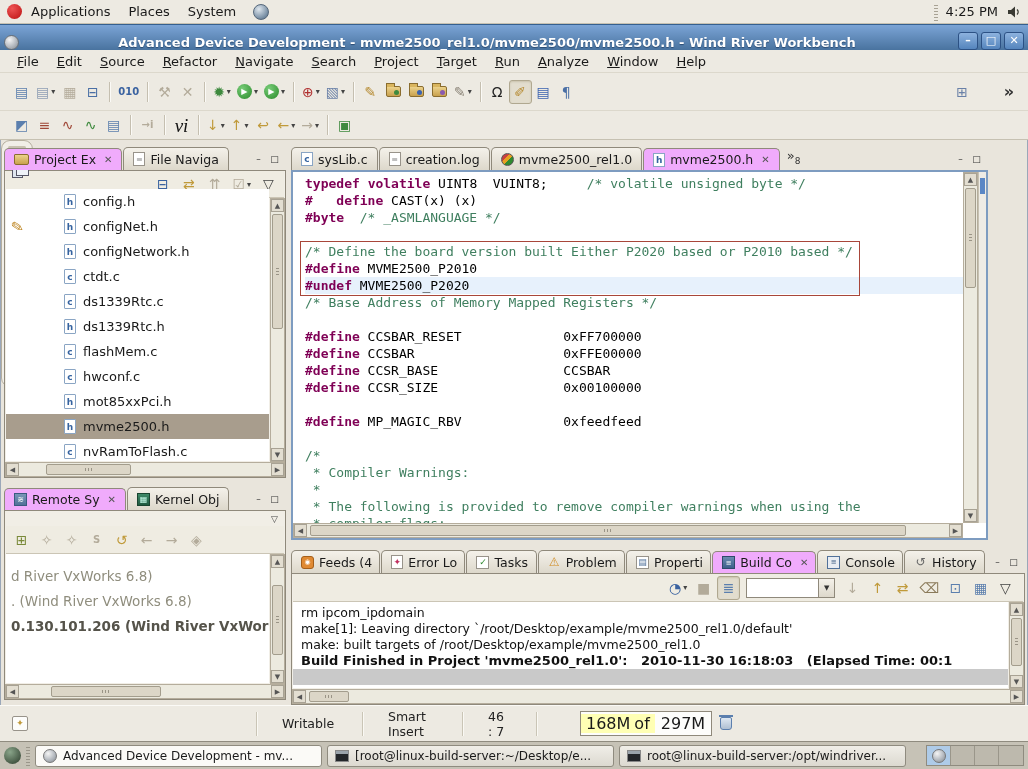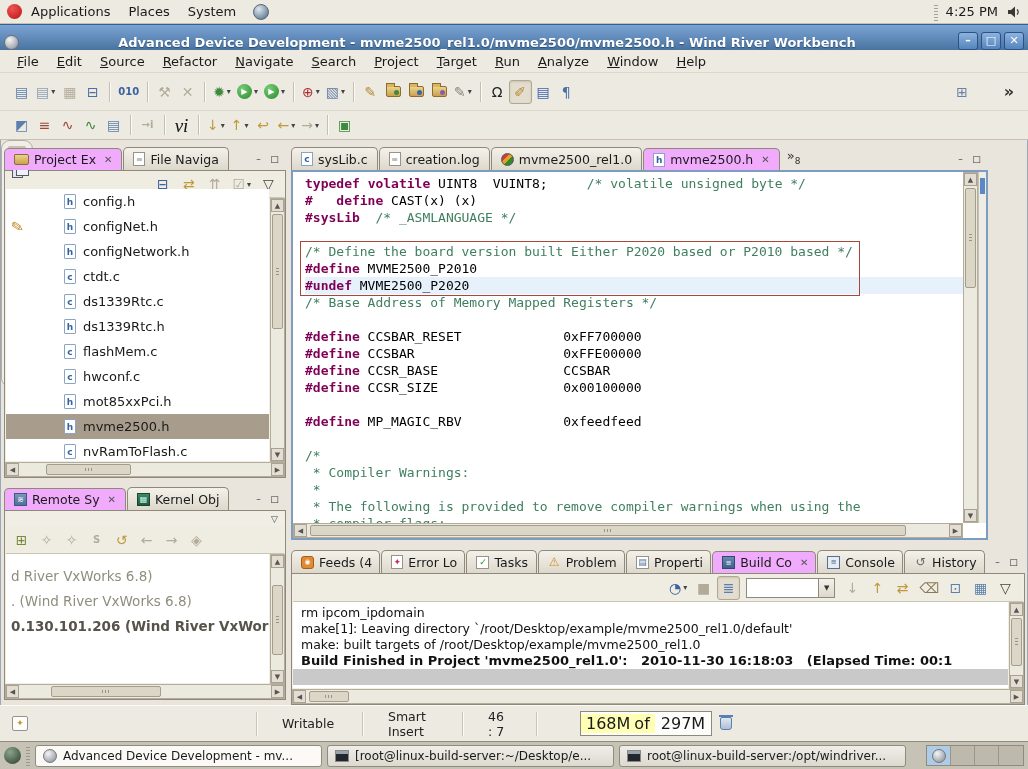--- a/index.html
+++ b/index.html
@@ -556,21 +556,21 @@
           <span class="more-tabs">»<sub>8</sub></span>
           <span class="minmax">
             <span class="mm">–</span>
             <span class="mm">□</span>
           </span>
         </div>
       <div class="vbody">
         <div id="code">
             <div class="code-line"><span class="tok-k">typedef</span><span class="tok-p"> </span><span class="tok-k">volatile</span><span class="tok-p"> UINT8  VUINT8;     </span><span class="tok-c">/* volatile unsigned byte */</span></div>
             <div class="code-line"><span class="tok-k">#   define</span><span class="tok-p"> CAST(x) (x)</span></div>
-            <div class="code-line"><span class="tok-k">#sysLib</span><span class="tok-p">  </span><span class="tok-c">/* _ASMLANGUAGE */</span></div>
+            <div class="code-line"><span class="tok-k">#byte</span><span class="tok-p">  </span><span class="tok-c">/* _ASMLANGUAGE */</span></div>
             <div class="code-line">&nbsp;</div>
             <div class="code-line"><span class="tok-c">/* Define the board version built Either P2020 based or P2010 based */</span></div>
             <div class="code-line"><span class="tok-k">#define</span><span class="tok-p"> MVME2500_P2010</span></div>
             <div class="code-line hl"><span class="tok-k">#undef</span><span class="tok-p"> MVME2500_P2020</span></div>
             <div class="code-line"><span class="tok-c">/* Base Address of Memory Mapped Registers */</span></div>
             <div class="code-line">&nbsp;</div>
             <div class="code-line"><span class="tok-k">#define</span><span class="tok-p"> CCSBAR_RESET             0xFF700000</span></div>
             <div class="code-line"><span class="tok-k">#define</span><span class="tok-p"> CCSBAR                   0xFFE00000</span></div>
             <div class="code-line"><span class="tok-k">#define</span><span class="tok-p"> CCSR_BASE                CCSBAR</span></div>
             <div class="code-line"><span class="tok-k">#define</span><span class="tok-p"> CCSR_SIZE                0x00100000</span></div>

